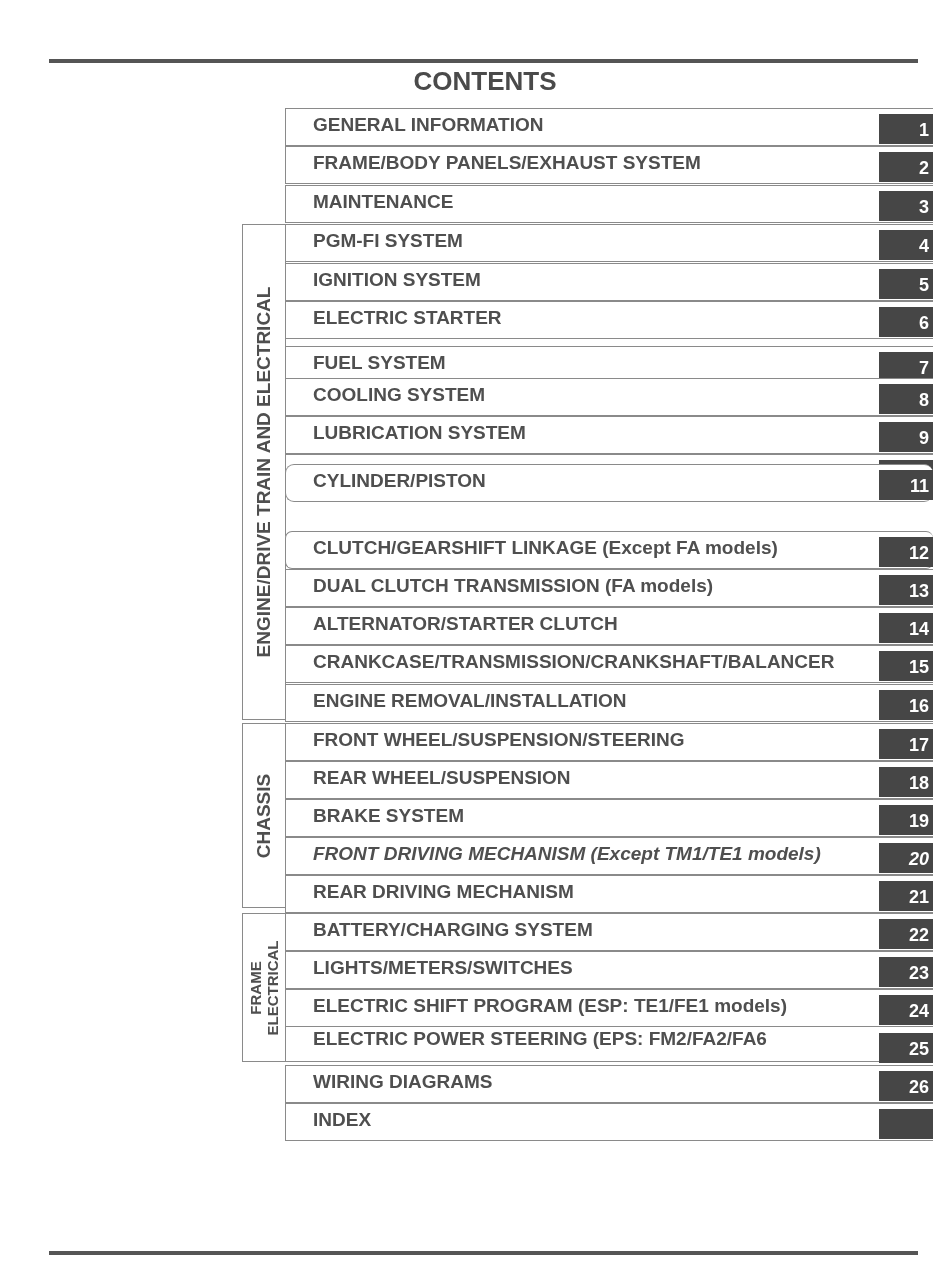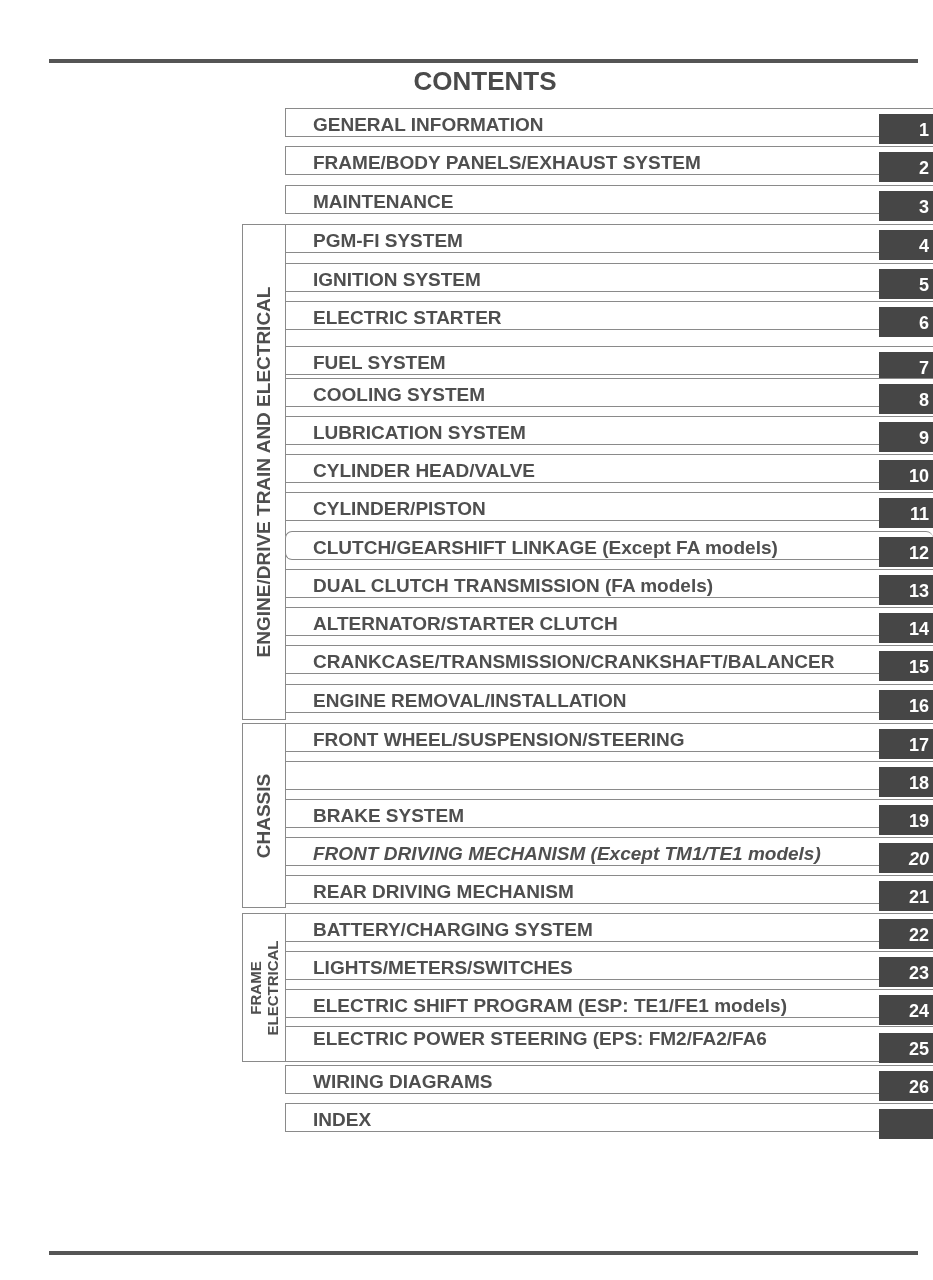--- a/index.html
+++ b/index.html
@@ -8,21 +8,21 @@
     background: #ffffff; font-family: "Liberation Sans", sans-serif; color: #4a4a4a;
   }
   .rule { position: absolute; left: 49px; width: 869px; height: 4px; background: #555; }
   .rule.top { top: 59px; }
   .rule.bottom { top: 1251px; }
   .title {
     position: absolute; top: 66px; left: 285px; width: 400px; text-align: center;
     font-weight: bold; font-size: 26px; color: #4a4a4a; letter-spacing: 0px;
   }
   .row {
-    position: absolute; left: 285px; width: 648px; height: 29px;
+    position: absolute; left: 285px; width: 648px; height: 38px;
     border: 1px solid #8a8a8a; border-right: none; box-sizing: border-box;
     background: #fff;
   }
   .row .label {
     position: absolute; left: 27px; top: 5px; font-weight: bold; font-size: 19px;
     color: #4f4f4f; white-space: nowrap;
   }
   .row .tab {
     position: absolute; right: 0; top: 5px; width: 54px; height: 30px;
     background: #464646; color: #fff; font-weight: bold; font-size: 18px;
@@ -91,21 +91,21 @@
     <span class="tab">8</span>
   </div>
 <div class="row" style="top:416px;">
     <span class="label">LUBRICATION SYSTEM</span>
     <span class="tab">9</span>
   </div>
 <div class="row" style="top:454px;">
     <span class="label">CYLINDER HEAD/VALVE</span>
     <span class="tab">10</span>
   </div>
-<div class="row" style="top:492px;">
+<div class="row" style="top:464px;border-radius:9px;">
     <span class="label">CYLINDER/PISTON</span>
     <span class="tab">11</span>
   </div>
 <div class="row" style="top:531px;border-radius:7px;">
     <span class="label">CLUTCH/GEARSHIFT LINKAGE (Except FA models)</span>
     <span class="tab">12</span>
   </div>
 <div class="row" style="top:569px;">
     <span class="label">DUAL CLUTCH TRANSMISSION (FA models)</span>
     <span class="tab">13</span>
@@ -120,20 +120,21 @@
   </div>
 <div class="row" style="top:684px;">
     <span class="label">ENGINE REMOVAL/INSTALLATION</span>
     <span class="tab">16</span>
   </div>
 <div class="row" style="top:723px;">
     <span class="label">FRONT WHEEL/SUSPENSION/STEERING</span>
     <span class="tab">17</span>
   </div>
 <div class="row" style="top:761px;">
+    <span class="label">REAR WHEEL/SUSPENSION</span>
     <span class="tab">18</span>
   </div>
 <div class="row" style="top:799px;">
     <span class="label">BRAKE SYSTEM</span>
     <span class="tab">19</span>
   </div>
 <div class="row" style="top:837px;font-style:italic;">
     <span class="label">FRONT DRIVING MECHANISM (Except TM1/TE1 models)</span>
     <span class="tab">20</span>
   </div>

